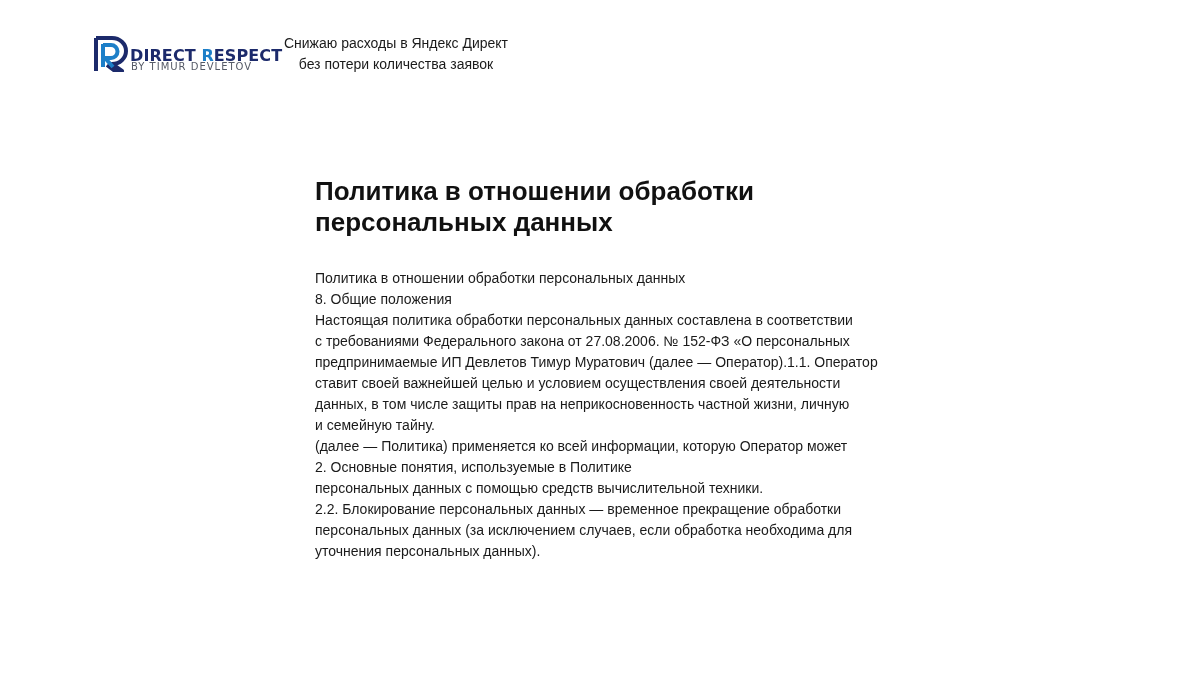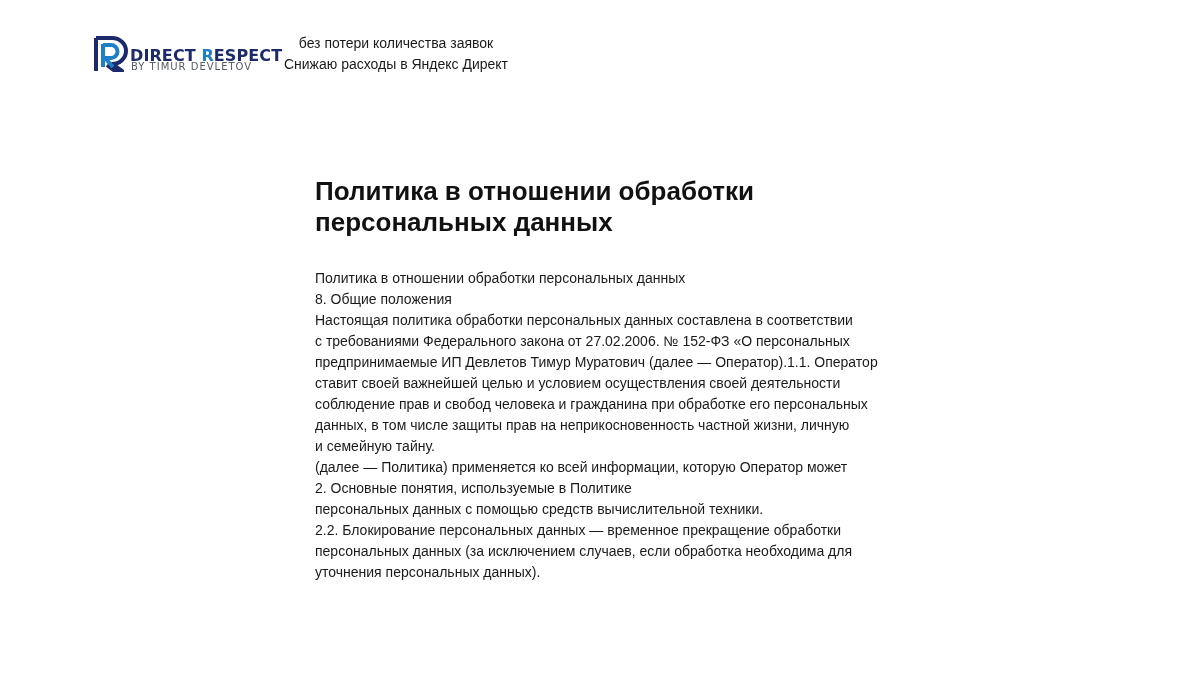--- a/index.html
+++ b/index.html
@@ -102,35 +102,34 @@
       <path d="M2 2 V35" fill="none" stroke="#1c2a6b" stroke-width="4"></path>
 
       <path d="M9 8 V31" fill="none" stroke="#1d7fc8" stroke-width="4"></path>
       <path d="M9 9 H17 A6.5 6.5 0 0 1 17 22 H11 L19 31" fill="none" stroke="#1d7fc8" stroke-width="4" stroke-linejoin="round"></path>
     </svg>
     <span class="logo-word"><span>DIRECT </span><span class="accent">R</span><span>ESPECT</span></span>
     <span class="logo-sub">BY TIMUR DEVLETOV</span>
   </a>
 
   <div class="tagline">
+    <span>Снижаю расходы в Яндекс Директ</span>
     <span>без потери количества заявок</span>
-    <span>Снижаю расходы в Яндекс Директ</span>
   </div>
 </div>
 
 <main class="content">
   <h1 class="page-title">Политика в отношении обработки персональных данных</h1>
   <div class="body-text">
     <span class="line">Политика в отношении обработки персональных данных</span>
     <span class="line">8. Общие положения</span>
     <span class="line">Настоящая политика обработки персональных данных составлена в соответствии</span>
-    <span class="line">с требованиями Федерального закона от 27.02.2006. № 152-ФЗ «О персональных</span>
+    <span class="line">с требованиями Федерального закона от 27.08.2006. № 152-ФЗ «О персональных</span>
     <span class="line">предпринимаемые ИП Девлетов Тимур Муратович (далее — Оператор).1.1. Оператор</span>
     <span class="line">ставит своей важнейшей целью и условием осуществления своей деятельности</span>
-    <span class="line">соблюдение прав и свобод человека и гражданина при обработке его персональных</span>
     <span class="line">данных, в том числе защиты прав на неприкосновенность частной жизни, личную</span>
     <span class="line">и семейную тайну.</span>
     <span class="line">(далее — Политика) применяется ко всей информации, которую Оператор может</span>
     <span class="line">2. Основные понятия, используемые в Политике</span>
     <span class="line">персональных данных с помощью средств вычислительной техники.</span>
     <span class="line">2.2. Блокирование персональных данных — временное прекращение обработки</span>
     <span class="line">персональных данных (за исключением случаев, если обработка необходима для</span>
     <span class="line">уточнения персональных данных).</span>
   </div>
 </main>

